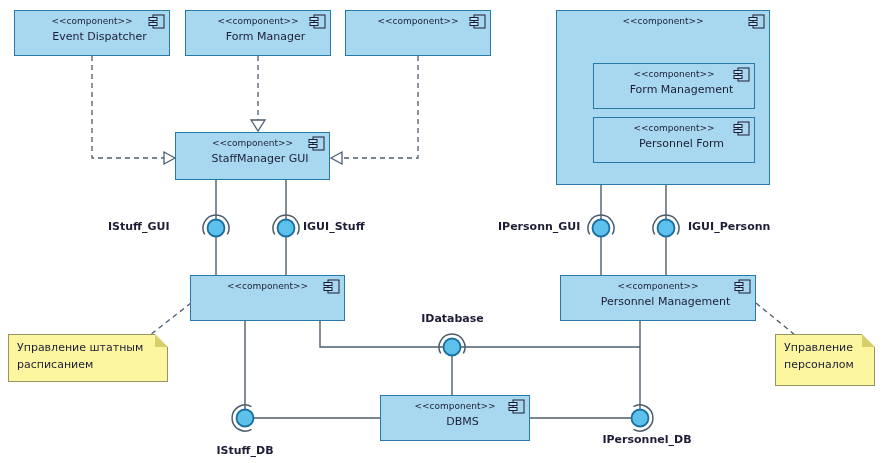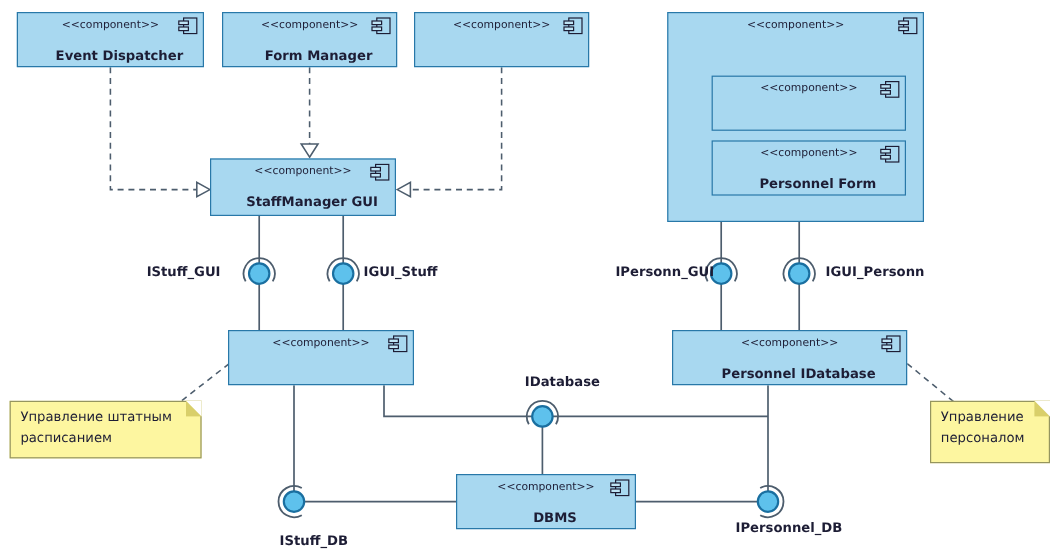--- a/index.html
+++ b/index.html
@@ -7,25 +7,25 @@
           font-family:"DejaVu Sans","Liberation Sans",sans-serif;color:#1d1d35;}
   svg.wires{position:absolute;left:0;top:0;}
   .wire{fill:none;stroke:#4d5d6d;stroke-width:1.4;}
   .dash{fill:none;stroke:#4d5d6d;stroke-width:1.3;stroke-dasharray:5 4;}
   .tri{fill:#ffffff;stroke:#4d5d6d;stroke-width:1.3;}
   .ball{fill:#5ec1ec;stroke:#1a6fa0;stroke-width:1.8;}
   .arc{fill:none;stroke:#4d5d6d;stroke-width:1.5;}
   .comp{position:absolute;background:#a8d8f0;border:1px solid #2878a8;box-sizing:border-box;
         text-align:center;}
   .comp .st{font-size:9px;margin-top:5px;letter-spacing:0;}
-  .comp .nm{font-size:11px;font-weight:bold;margin-top:14px;white-space:nowrap;padding-left:15px;}
+  .comp .nm{font-size:11px;font-weight:normal;margin-top:4px;white-space:nowrap;padding-left:15px;}
   .cicon{position:absolute;top:3px;right:4px;line-height:0;}
   .iface{position:absolute;font-size:11px;font-weight:bold;white-space:nowrap;}
-  .r{text-align:center;}
-  .c{text-align:right;}
+  .r{text-align:left;}
+  .c{text-align:center;}
   .note{position:absolute;background:#fdf6a0;border:1px solid #95955f;box-sizing:border-box;
         padding:5px 8px 4px 8px;font-size:11px;line-height:1.5;}
   .note::before{content:"";position:absolute;top:-1px;right:-1px;border-width:0 13px 13px 0;
         border-style:solid;border-color:#ffffff #ffffff #d9cf6a #d9cf6a;}
 </style>
 </head>
 <body>
 
 <div id="canvas">
 
@@ -115,20 +115,21 @@
 
     <div class="comp" style="left:36px;top:52px;width:162px;height:46px">
       <span class="cicon">
         <svg width="17" height="15">
             <rect x="5" y="1" width="11" height="13" fill="none" stroke="#1d1d35"></rect>
             <rect x="1" y="3.5" width="8" height="3" fill="#bfe4f5" stroke="#1d1d35"></rect>
             <rect x="1" y="8.5" width="8" height="3" fill="#bfe4f5" stroke="#1d1d35"></rect>
           </svg>
       </span>
       <div class="st">&lt;&lt;component&gt;&gt;</div>
+      <div class="nm">Form Management</div>
     </div>
 
     <div class="comp" style="left:36px;top:106px;width:162px;height:46px">
       <span class="cicon">
         <svg width="17" height="15">
             <rect x="5" y="1" width="11" height="13" fill="none" stroke="#1d1d35"></rect>
             <rect x="1" y="3.5" width="8" height="3" fill="#bfe4f5" stroke="#1d1d35"></rect>
             <rect x="1" y="8.5" width="8" height="3" fill="#bfe4f5" stroke="#1d1d35"></rect>
           </svg>
       </span>
@@ -162,21 +163,21 @@
 
   <div class="comp" style="left:560px;top:275px;width:196px;height:46px">
     <span class="cicon">
       <svg width="17" height="15">
           <rect x="5" y="1" width="11" height="13" fill="none" stroke="#1d1d35"></rect>
           <rect x="1" y="3.5" width="8" height="3" fill="#bfe4f5" stroke="#1d1d35"></rect>
           <rect x="1" y="8.5" width="8" height="3" fill="#bfe4f5" stroke="#1d1d35"></rect>
         </svg>
     </span>
     <div class="st">&lt;&lt;component&gt;&gt;</div>
-    <div class="nm">Personnel IDatabase</div>
+    <div class="nm">Personnel Management</div>
   </div>
 
   <div class="comp" style="left:380px;top:395px;width:150px;height:46px">
     <span class="cicon">
       <svg width="17" height="15">
           <rect x="5" y="1" width="11" height="13" fill="none" stroke="#1d1d35"></rect>
           <rect x="1" y="3.5" width="8" height="3" fill="#bfe4f5" stroke="#1d1d35"></rect>
           <rect x="1" y="8.5" width="8" height="3" fill="#bfe4f5" stroke="#1d1d35"></rect>
         </svg>
     </span>

